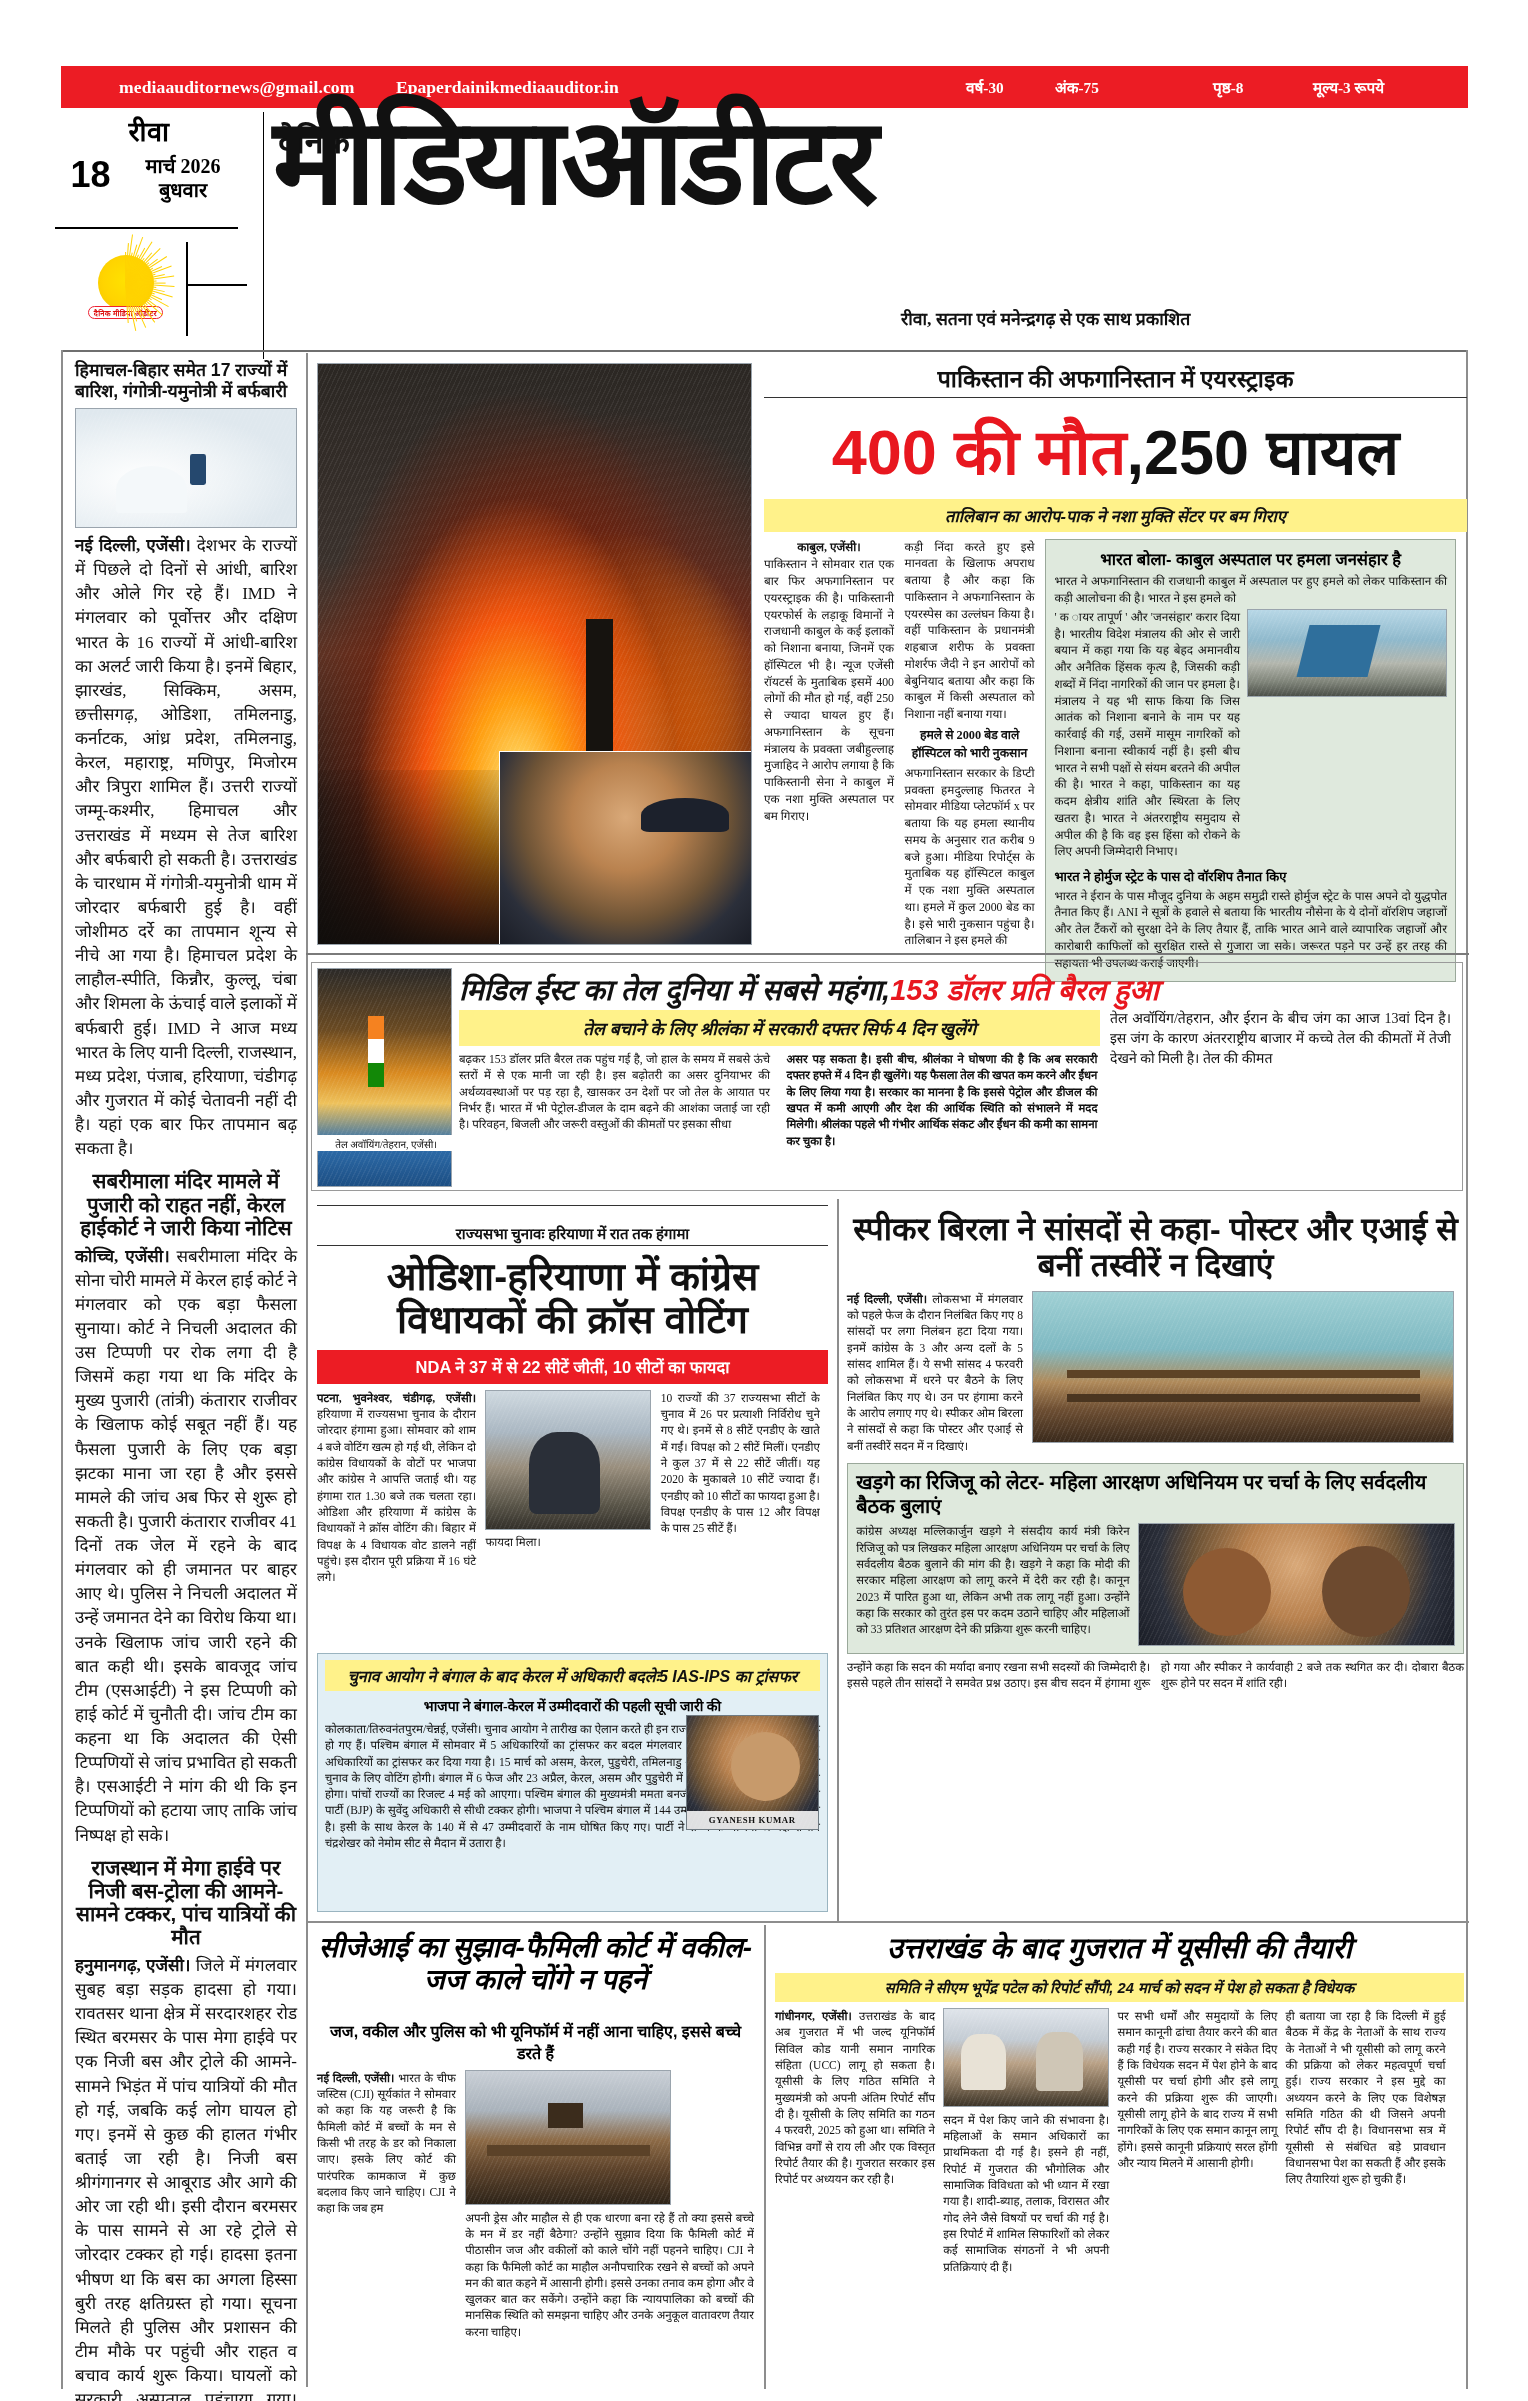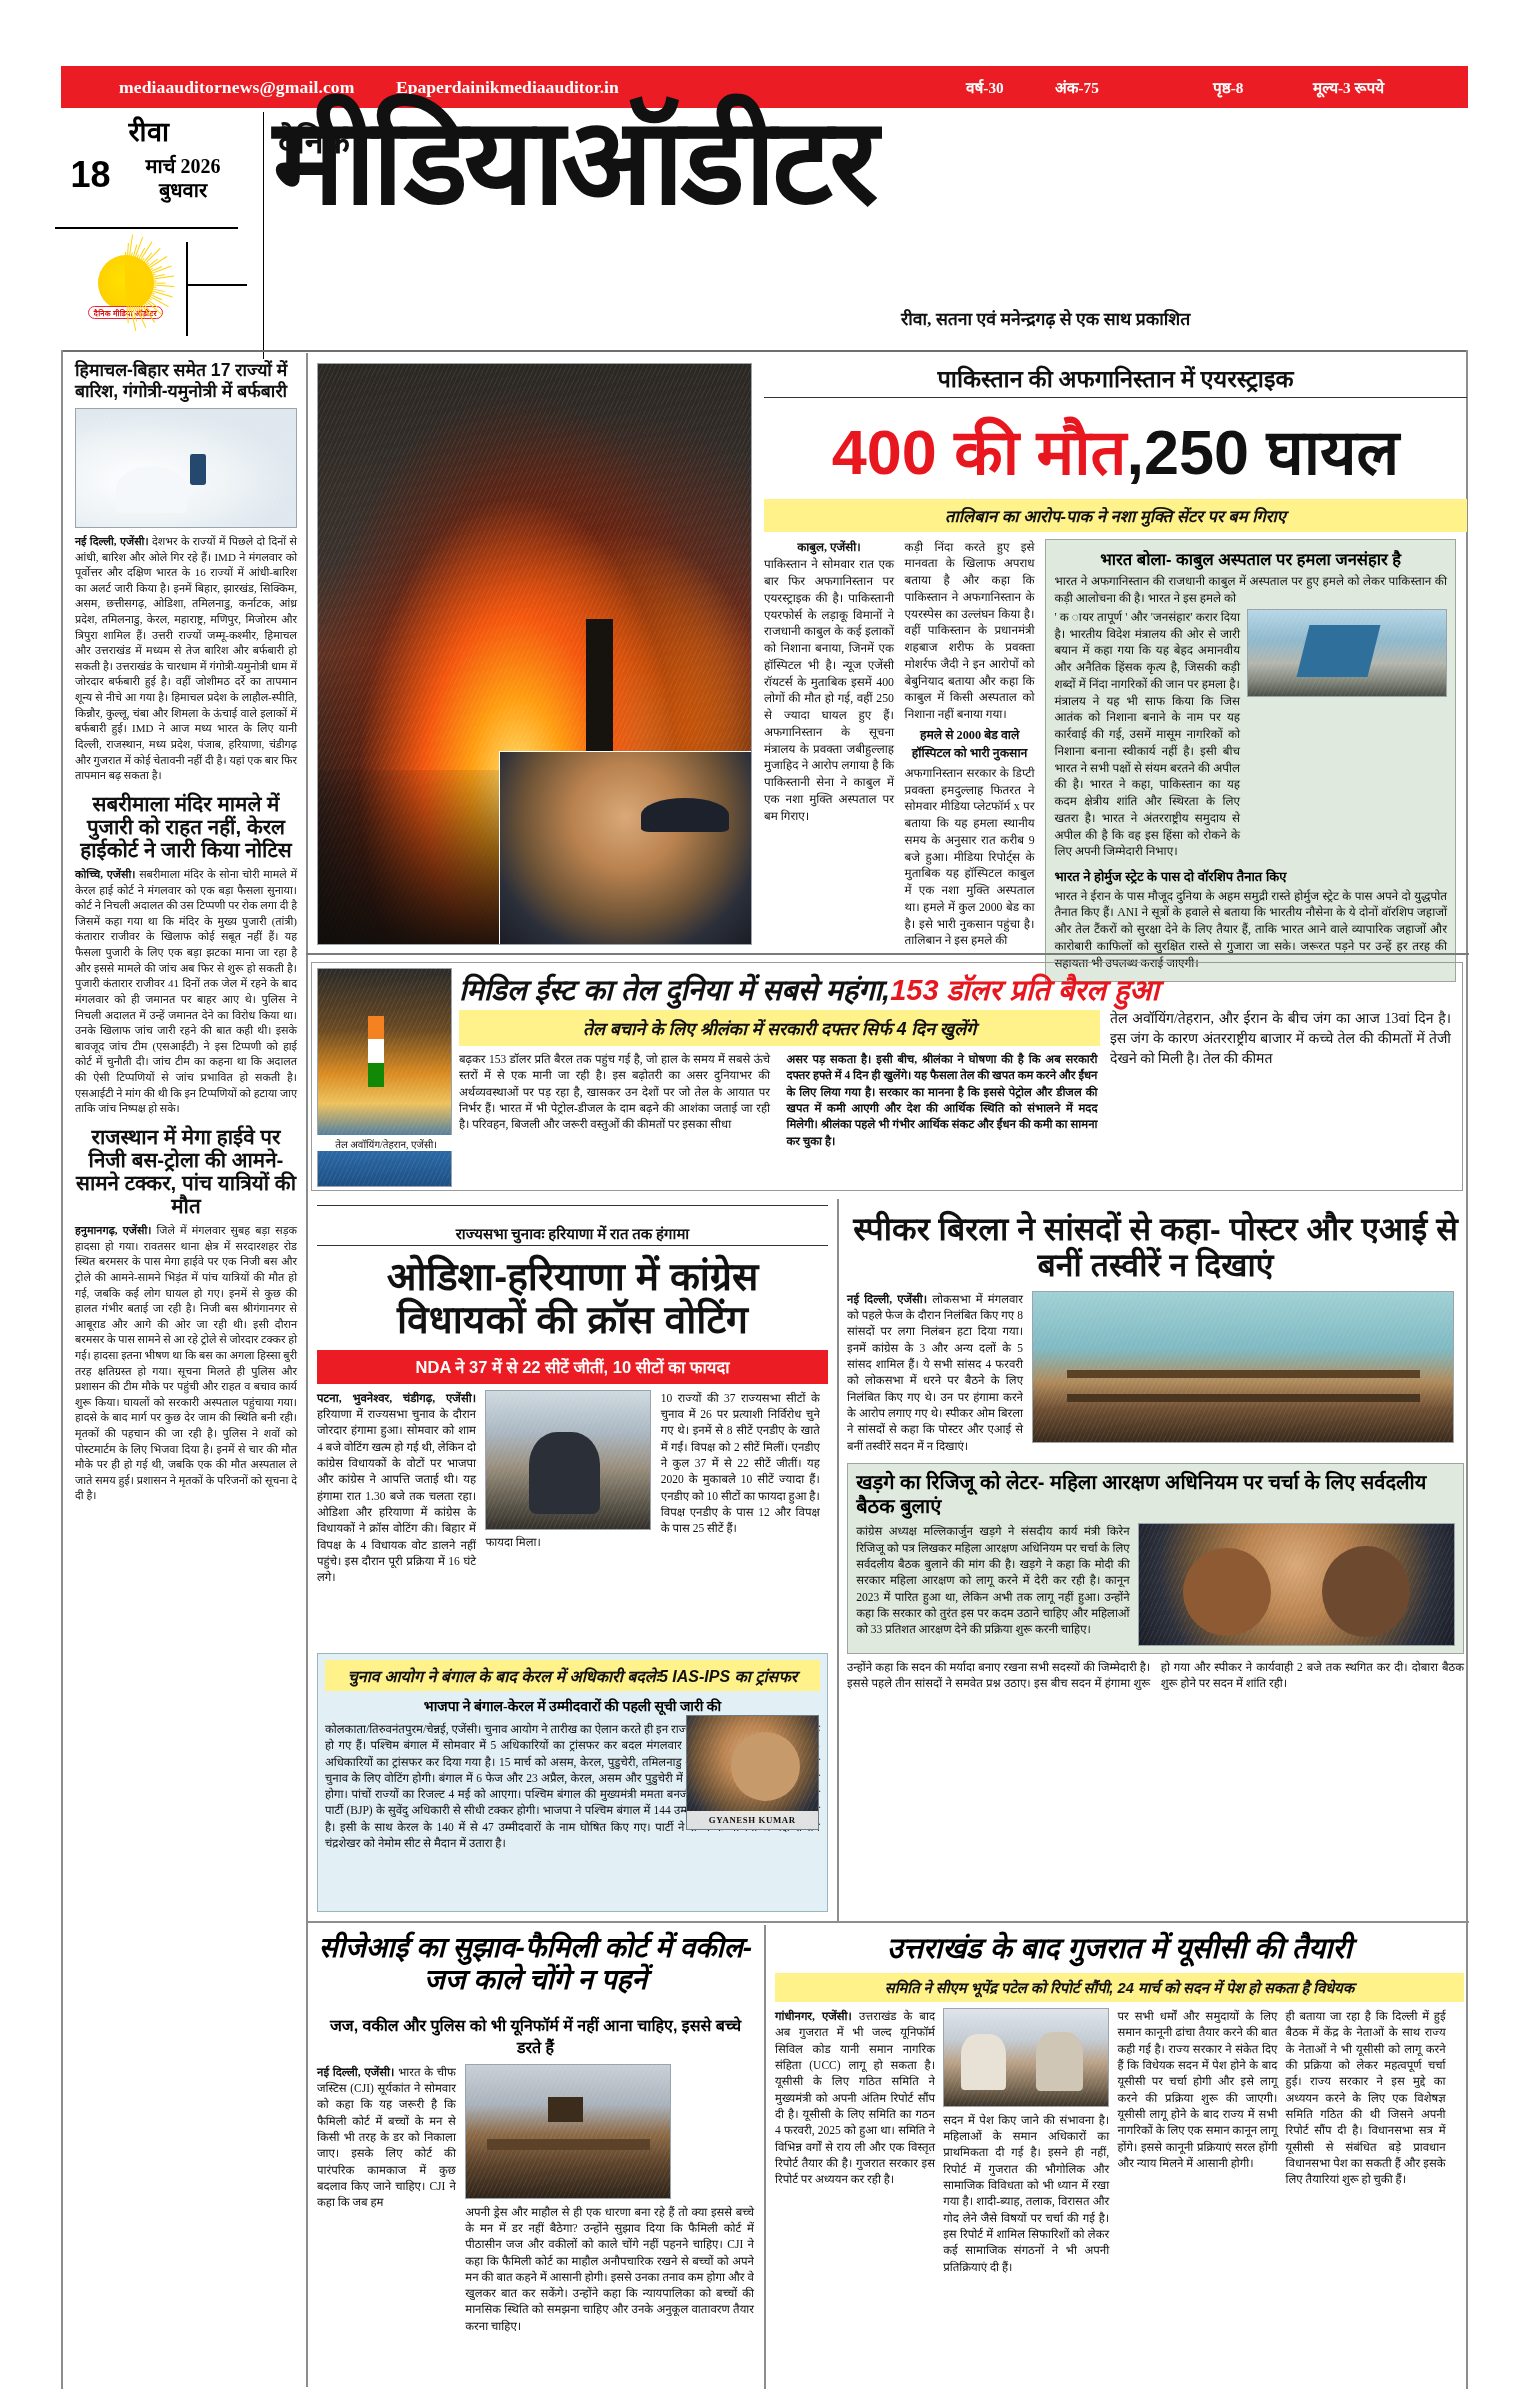--- a/index.html
+++ b/index.html
@@ -62,21 +62,21 @@
   .mh-tag{
     position:absolute; left:840px; top:194px; font-size:17.6px; font-weight:600; color:#111;
   }
 
   
   .sep-h{ position:absolute; background:#8d8d8d; }
   .sep-v{ position:absolute; background:#8d8d8d; }
 
   .col{ position:absolute; }
   .body-txt{
-    font-size:11px; line-height:1.42; text-align:justify; color:#111;
+    font-size:17px; line-height:1.42; text-align:justify; color:#111;
     font-family:"Liberation Serif","DejaVu Serif",serif; hyphens:auto;
   }
   .body-txt p{ margin-bottom:2.4px; text-indent:0; }
   .lead{ font-weight:bold; }
 
   .hl{ font-weight:bold; color:#111; font-family:"Liberation Sans","DejaVu Sans",sans-serif;
        line-height:1.12; text-align:center; }
 
   .kicker{
     font-size:15.3px; text-align:center; font-weight:600; color:#111;
@@ -454,21 +454,21 @@
     <div class="body-txt" style="font-size:11.5px; margin-top:5.9px;">
       <p><span>कोलकाता/तिरुवनंतपुरम/चेन्नई, एजेंसी। चुनाव आयोग ने तारीख का ऐलान करते ही इन राज्यों में अधिकारियों के ट्रांसफर शुरू हो गए हैं। पश्चिम बंगाल में सोमवार में 5 अधिकारियों का ट्रांसफर कर बदल मंगलवार को केरल में 5 IAS और 3 IPS अधिकारियों का ट्रांसफर कर दिया गया है। 15 मार्च को असम, केरल, पुडुचेरी, तमिलनाडु और पश्चिम बंगाल में विधानसभा चुनाव के लिए वोटिंग होगी। बंगाल में 6 फेज और 23 अप्रैल, केरल, असम और पुडुचेरी में 3 अप्रैल को सिंगल फेज में चुनाव होगा। पांचों राज्यों का रिजल्ट 4 मई को आएगा। पश्चिम बंगाल की मुख्यमंत्री ममता बनर्जी की सीटी होगी। भारतीय जनता पार्टी (BJP) के सुवेंदु अधिकारी से सीधी टक्कर होगी। भाजपा ने पश्चिम बंगाल में 144 उम्मीदवारों की पहली लिस्ट जारी की है। इसी के साथ केरल के 140 में से 47 उम्मीदवारों के नाम घोषित किए गए। पार्टी ने राज्य के भाजपा अध्यक्ष राजीव चंद्रशेखर को नेमोम सीट से मैदान में उतारा है।</span></p>
     </div>
   </div>
 
   <div class="sep-h" style="left:306px; top:1921px; width:1163px; height:1.8px;"></div>
   <div class="sep-v" style="left:764px; top:1925px; width:1.8px; height:464px;"></div>
 
   <div class="col" style="left:317px; top:1932px; width:437px;">
     <div style="font-size:28px; font-weight:bold; font-style:italic; text-align:center; line-height:1.16; font-family:'Liberation Sans',sans-serif;">सीजेआई का सुझाव-फैमिली कोर्ट में वकील-जज काले चोंगे न पहनें</div>
-    <div style="font-size:16px; font-weight:bold; text-align:center; margin-top:17px; font-family:'Liberation Sans',sans-serif;">जज, वकील और पुलिस को भी यूनिफॉर्म में नहीं आना चाहिए, इससे बच्चे डरते हैं</div>
+    <div style="font-size:16px; font-weight:bold; text-align:center; margin-top:23px; font-family:'Liberation Sans',sans-serif;">जज, वकील और पुलिस को भी यूनिफॉर्म में नहीं आना चाहिए, इससे बच्चे डरते हैं</div>
 
     <div style="display:flex; gap:9.4px; margin-top:5.9px;">
       <div style="width:139px;">
         <div class="body-txt" style="font-size:11.5px;">
           <p><span class="lead">नई दिल्ली, एजेंसी।</span>
              <span>भारत के चीफ जस्टिस (CJI) सूर्यकांत ने सोमवार को कहा कि यह जरूरी है कि फैमिली कोर्ट में बच्चों के मन से किसी भी तरह के डर को निकाला जाए। इसके लिए कोर्ट की पारंपरिक कामकाज में कुछ बदलाव किए जाने चाहिए। CJI ने कहा कि जब हम</span></p>
         </div>
       </div>
       <div style="width:289px;">
         <div class="photo ph-court" style="width:206px; height:135px;">

